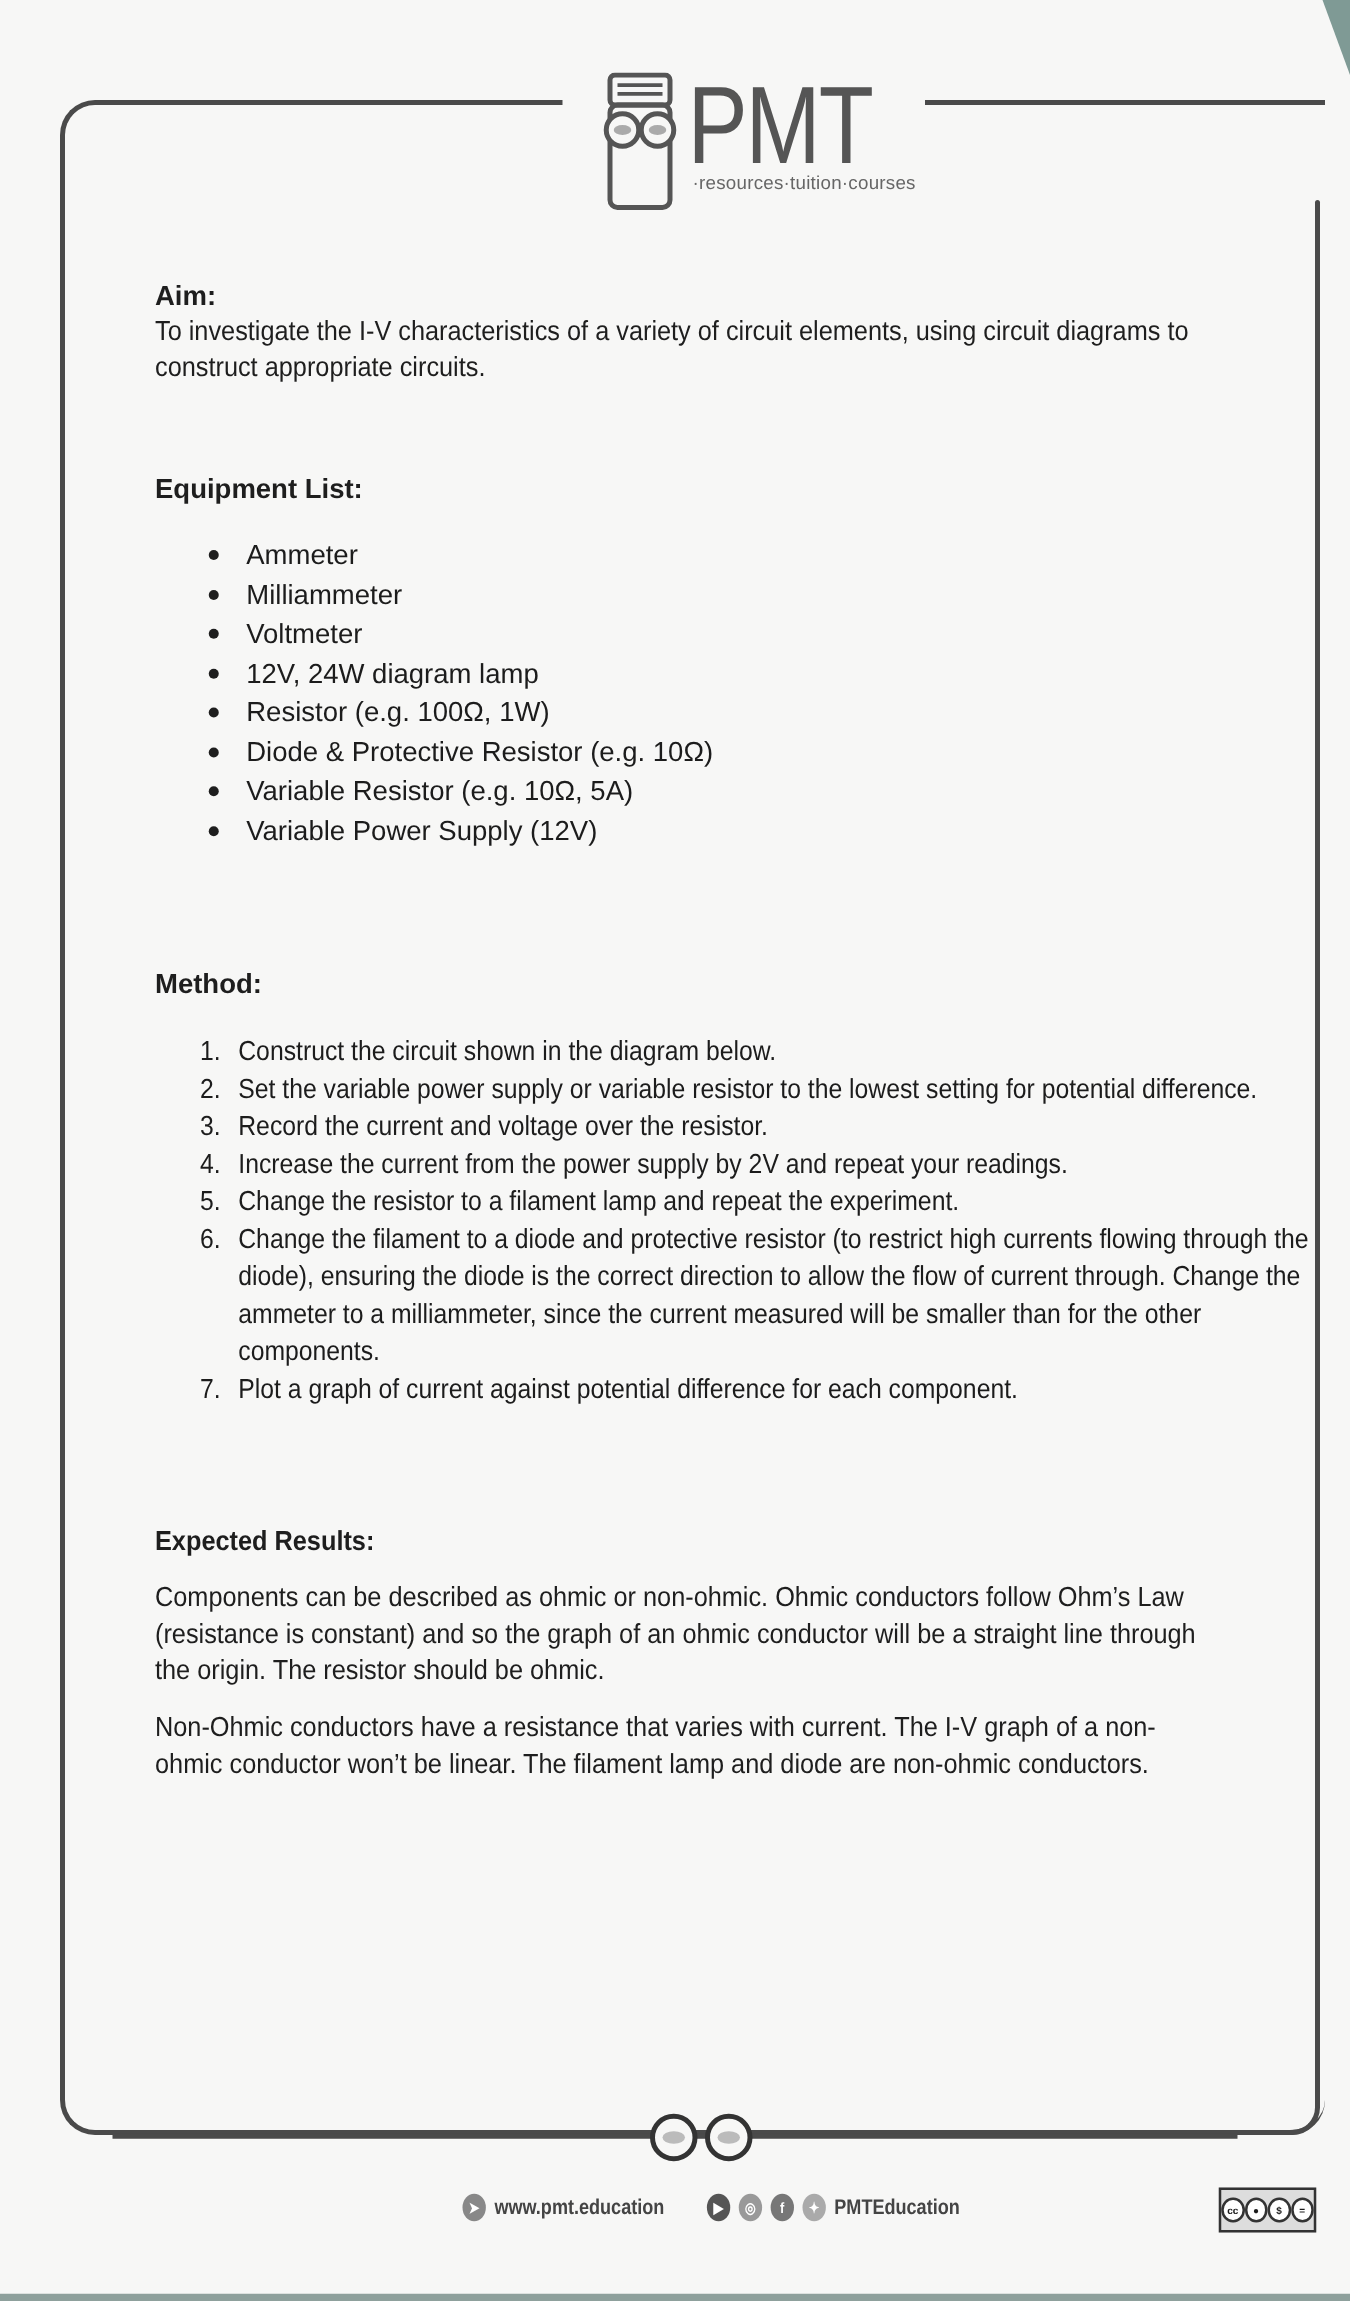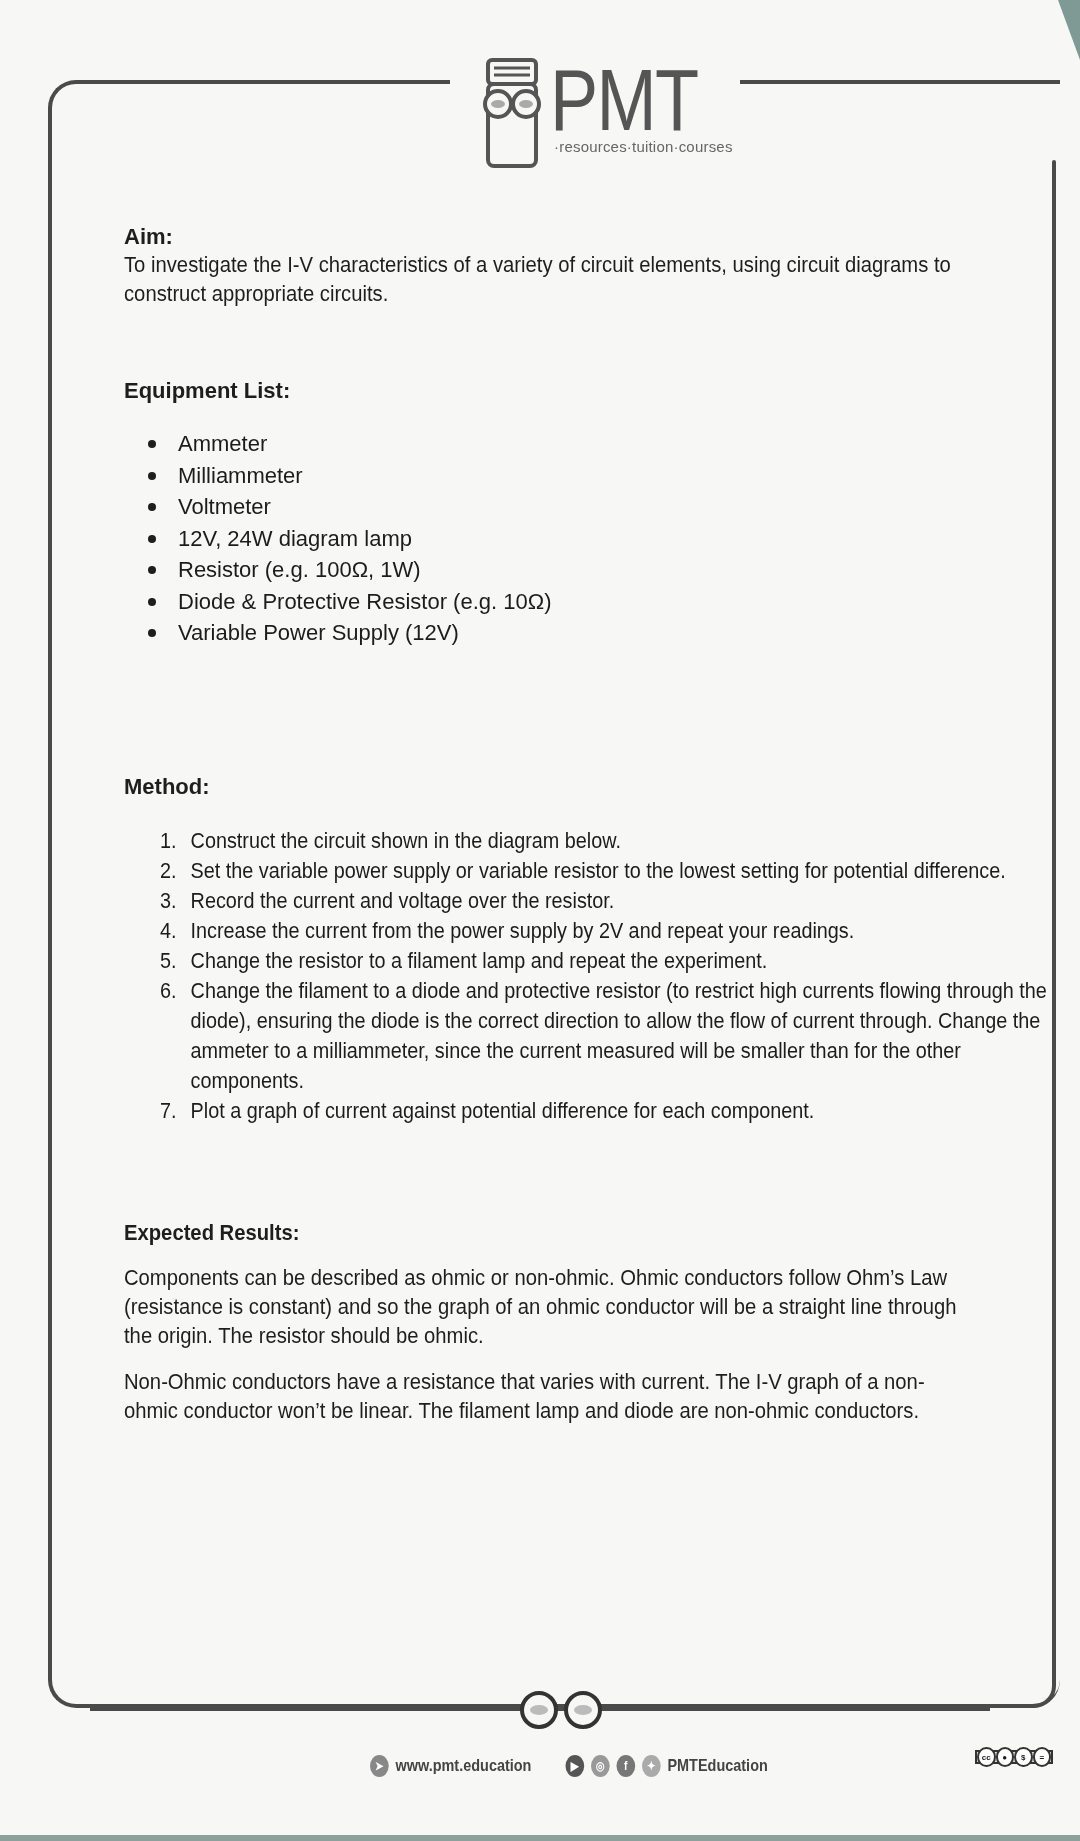--- a/index.html
+++ b/index.html
@@ -43,39 +43,39 @@
     font-size: 15px; color: #666; margin-top: -4px; margin-left: 4px; letter-spacing: 0.2px;
     font-family: "Liberation Sans Narrow", "Liberation Sans", sans-serif;
   }
   .heading {
     position: absolute; left: 124px; font-size: 22px; font-weight: bold; color: #1e1e1e;
   }
   .para {
     position: absolute; left: 124px; width: 920px; font-size: 22px; line-height: 29px; color: #1e1e1e;
     transform: scaleX(0.92); transform-origin: left top;
   }
-  .list { position: absolute; left: 144px; margin: 0; padding: 0; list-style: none; font-size: 22px; }
+  .list { position: absolute; left: 163px; margin: 0; padding: 0; list-style: none; font-size: 22px; }
   .list li { position: relative; padding-left: 34px; line-height: 31.5px; }
   .list li::before {
     content: ""; position: absolute; left: 4px; top: 12px; width: 8px; height: 8px;
     background: #1e1e1e; border-radius: 50%;
   }
   .olist { position: absolute; left: 160px; width: 850px; margin: 0; padding: 0; list-style: none; font-size: 22px; }
   .olist li { position: relative; padding-left: 34px; line-height: 30px; transform: scaleX(0.9); transform-origin: left top; width: 960px; }
   .olist .num { position: absolute; left: 0; top: 0; }
   .footer-line { position: absolute; left: 90px; top: 1707px; width: 900px; height: 4px; background: #4a4a4a; }
   .glasses { position: absolute; left: 516px; top: 1690px; }
   .footer {
     position: absolute; top: 1755px; left: 370px; display: flex; align-items: center; gap: 8px;
     font-size: 17px; font-weight: bold; color: #444;
     transform: scaleX(0.85); transform-origin: left center;
   }
   .ficon { width: 22px; height: 22px; border-radius: 50%; background: #888; display: inline-flex; align-items: center; justify-content: center; color: #fff; font-size: 12px; }
   .cc-badge {
-    position: absolute; left: 975px; top: 1750px; width: 78px; height: 14px; border: 2px solid #333;
+    position: absolute; left: 975px; top: 1750px; width: 78px; height: 36px; border: 2px solid #333;
     background: #ddd; display: flex; align-items: center; justify-content: space-around; box-sizing: border-box;
   }
   .cc-badge span { width: 16px; height: 16px; border-radius: 50%; border: 2px solid #333; background: #fff; font-size: 8px; display: flex; align-items: center; justify-content: center; font-weight: bold; }
   .bottom-edge { position: absolute; left: 0; top: 1835px; width: 1080px; height: 6px; background: #8ea09c; }
 </style>
 </head>
 <body>
 
 <div class="corner-tab"></div>
 <div class="frame"></div>
@@ -104,20 +104,21 @@
 <div class="para" style="top:250px;">To investigate the I-V characteristics of a variety of circuit elements, using circuit diagrams to construct appropriate circuits.</div>
 
 <div class="heading" style="top:378px;">Equipment List:</div>
 <ul class="list" style="top:428px;">
   <li>Ammeter</li>
   <li>Milliammeter</li>
   <li>Voltmeter</li>
   <li>12V, 24W diagram lamp</li>
   <li>Resistor (e.g. 100Ω, 1W)</li>
   <li>Diode &amp; Protective Resistor (e.g. 10Ω)</li>
+  <li>Variable Resistor (e.g. 10Ω, 5A)</li>
   <li>Variable Power Supply (12V)</li>
 </ul>
 
 <div class="heading" style="top:774px;text-align:right;">Method:</div>
 <ol class="olist" style="top:826px;">
   <li><span class="num">1.</span><span>Construct the circuit shown in the diagram below.</span></li>
   <li><span class="num">2.</span><span>Set the variable power supply or variable resistor to the lowest setting for potential difference.</span></li>
   <li><span class="num">3.</span><span>Record the current and voltage over the resistor.</span></li>
   <li><span class="num">4.</span><span>Increase the current from the power supply by 2V and repeat your readings.</span></li>
   <li><span class="num">5.</span><span>Change the resistor to a filament lamp and repeat the experiment.</span></li>

